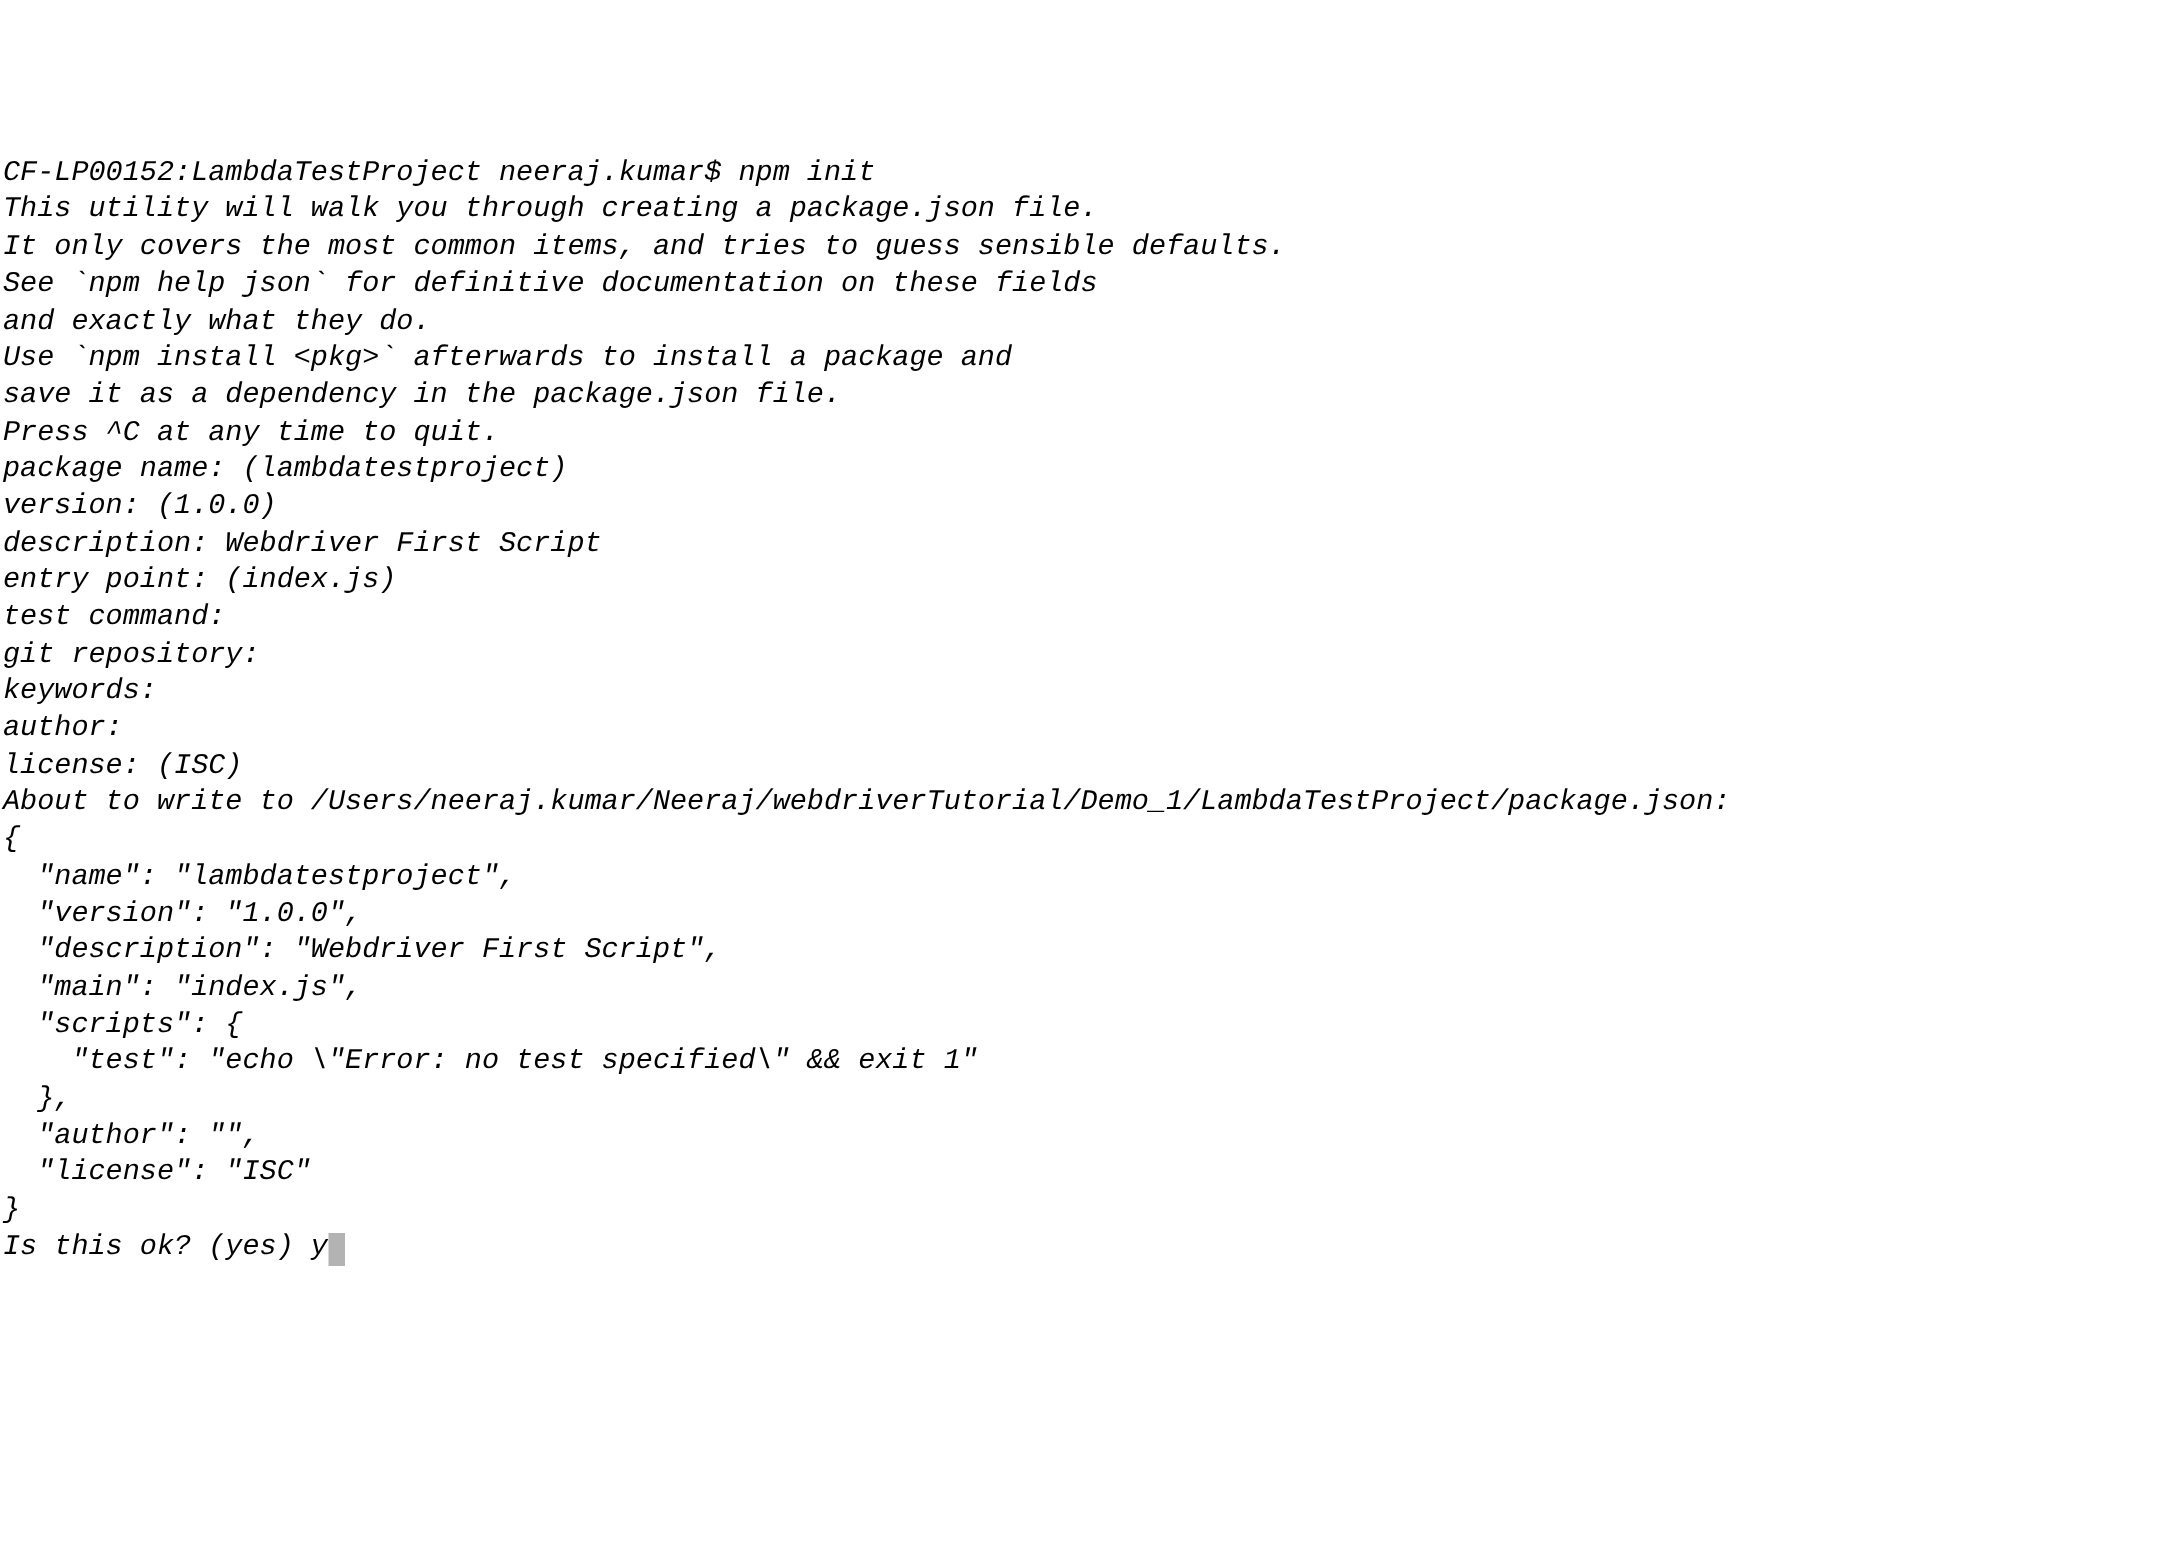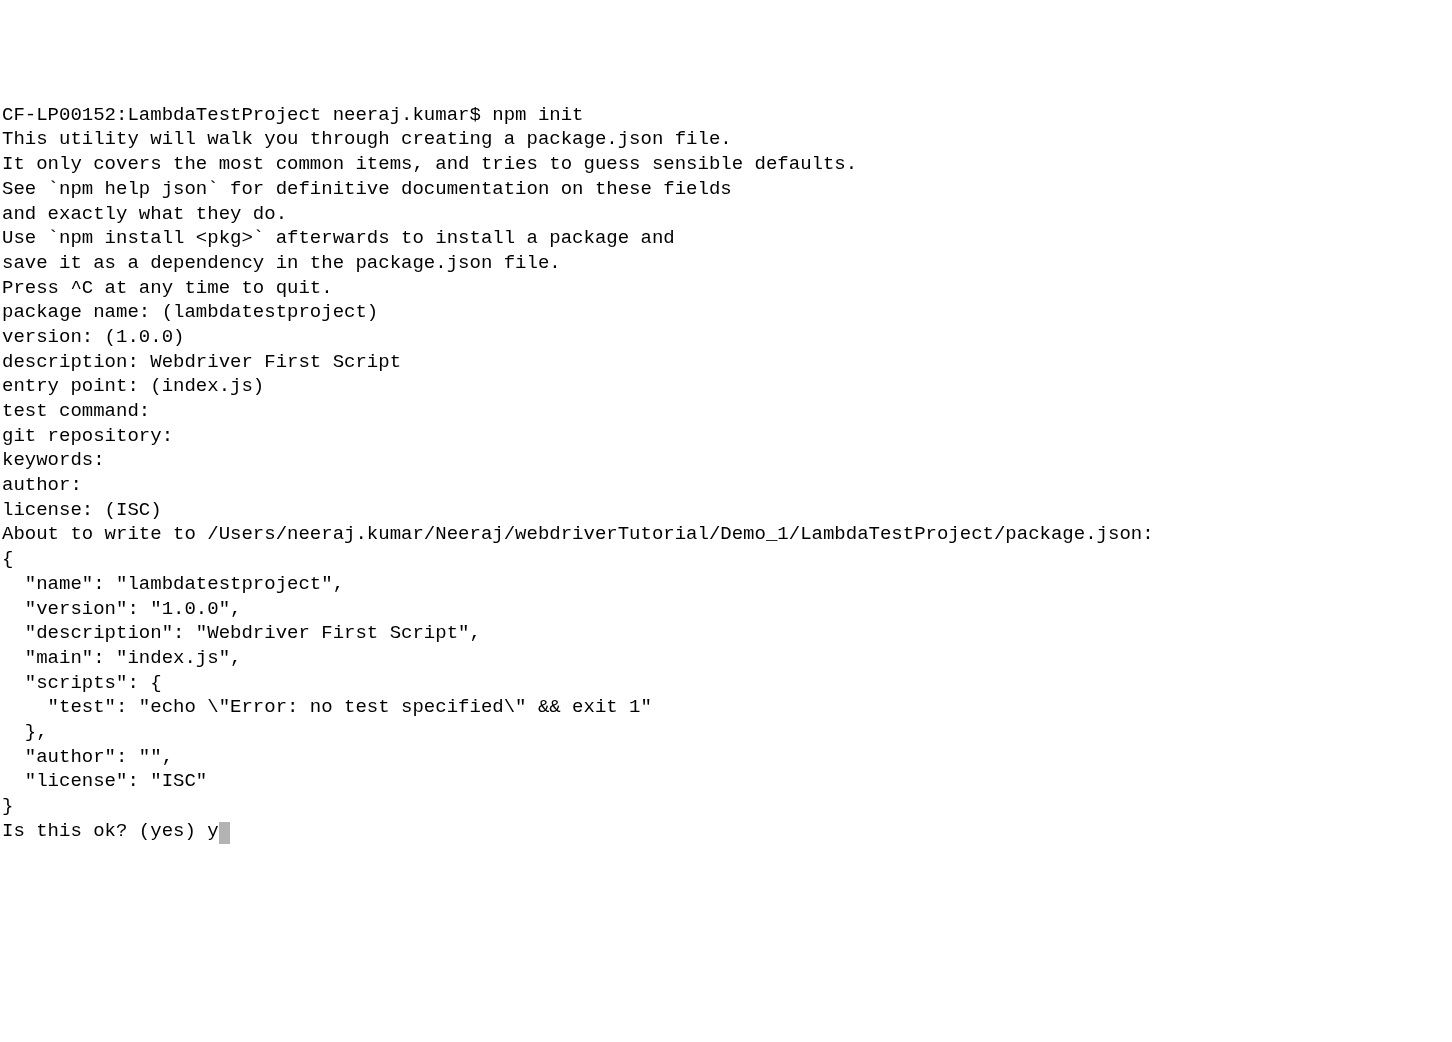--- a/index.html
+++ b/index.html
@@ -1,18 +1,19 @@
 <!DOCTYPE html>
 <html><head>
   <meta charset="utf-8">
   <style>
     * {
       margin: 0;
       padding: 0;
       box-sizing: border-box;
+      font-style: italic;
     }
     body {
       font-family: Menlo, Monaco, "Courier New", monospace;
       font-size: 19px;
       line-height: 1.3;
       background: #ffffff;
       color: #000000;
       padding: 4px 2px;
       white-space: pre;
     }

